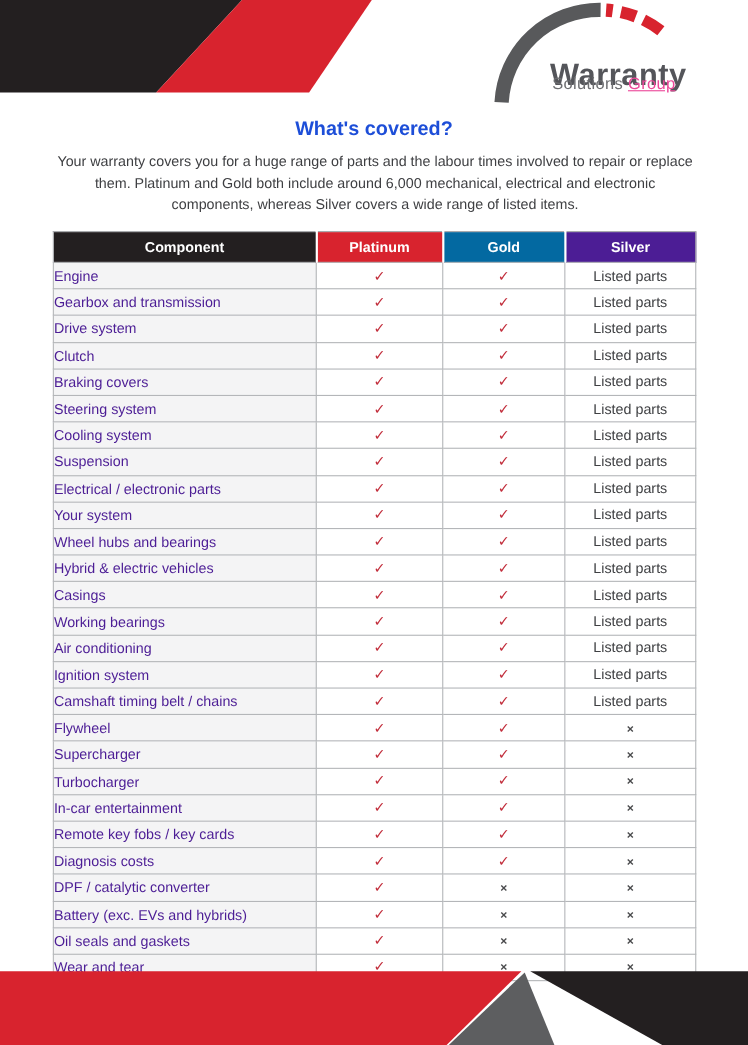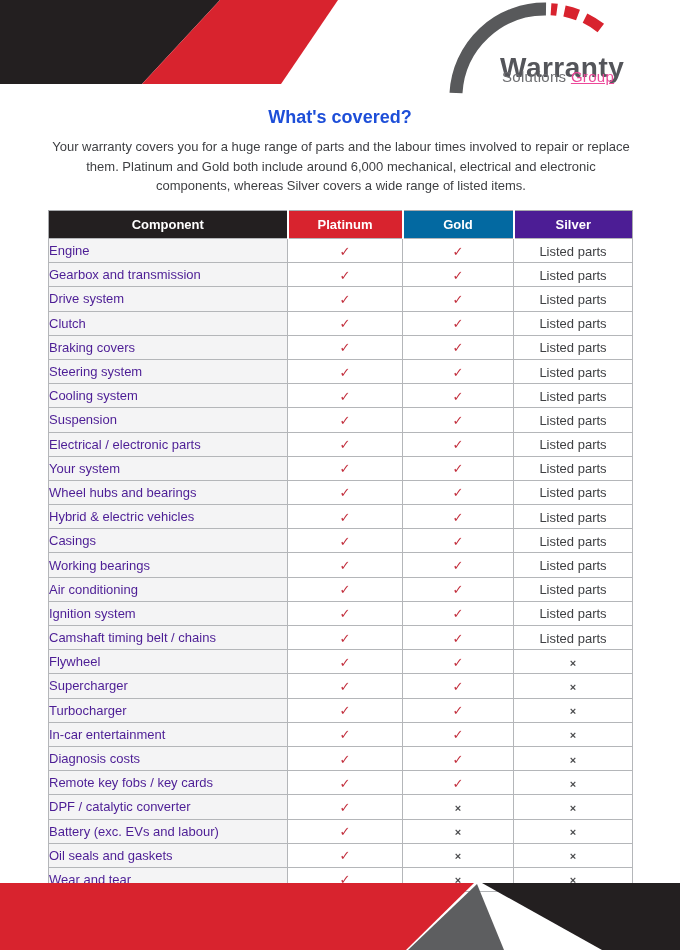--- a/index.html
+++ b/index.html
@@ -233,39 +233,39 @@
             <td class="val"><span class="check">✓</span></td>
             <td class="val"><span class="cross">×</span></td>
           </tr>
           <tr>
             <td class="comp">In-car entertainment</td>
             <td class="val"><span class="check">✓</span></td>
             <td class="val"><span class="check">✓</span></td>
             <td class="val"><span class="cross">×</span></td>
           </tr>
           <tr>
+            <td class="comp">Remote key fobs / key cards</td>
+            <td class="val"><span class="check">✓</span></td>
+            <td class="val"><span class="check">✓</span></td>
+            <td class="val"><span class="cross">×</span></td>
+          </tr>
+          <tr>
             <td class="comp">Diagnosis costs</td>
             <td class="val"><span class="check">✓</span></td>
             <td class="val"><span class="check">✓</span></td>
             <td class="val"><span class="cross">×</span></td>
           </tr>
           <tr>
-            <td class="comp">Remote key fobs / key cards</td>
-            <td class="val"><span class="check">✓</span></td>
-            <td class="val"><span class="check">✓</span></td>
-            <td class="val"><span class="cross">×</span></td>
-          </tr>
-          <tr>
             <td class="comp">DPF / catalytic converter</td>
             <td class="val"><span class="check">✓</span></td>
             <td class="val"><span class="cross">×</span></td>
             <td class="val"><span class="cross">×</span></td>
           </tr>
           <tr>
-            <td class="comp">Battery (exc. EVs and labour)</td>
+            <td class="comp">Battery (exc. EVs and hybrids)</td>
             <td class="val"><span class="check">✓</span></td>
             <td class="val"><span class="cross">×</span></td>
             <td class="val"><span class="cross">×</span></td>
           </tr>
           <tr>
             <td class="comp">Oil seals and gaskets</td>
             <td class="val"><span class="check">✓</span></td>
             <td class="val"><span class="cross">×</span></td>
             <td class="val"><span class="cross">×</span></td>
           </tr>

